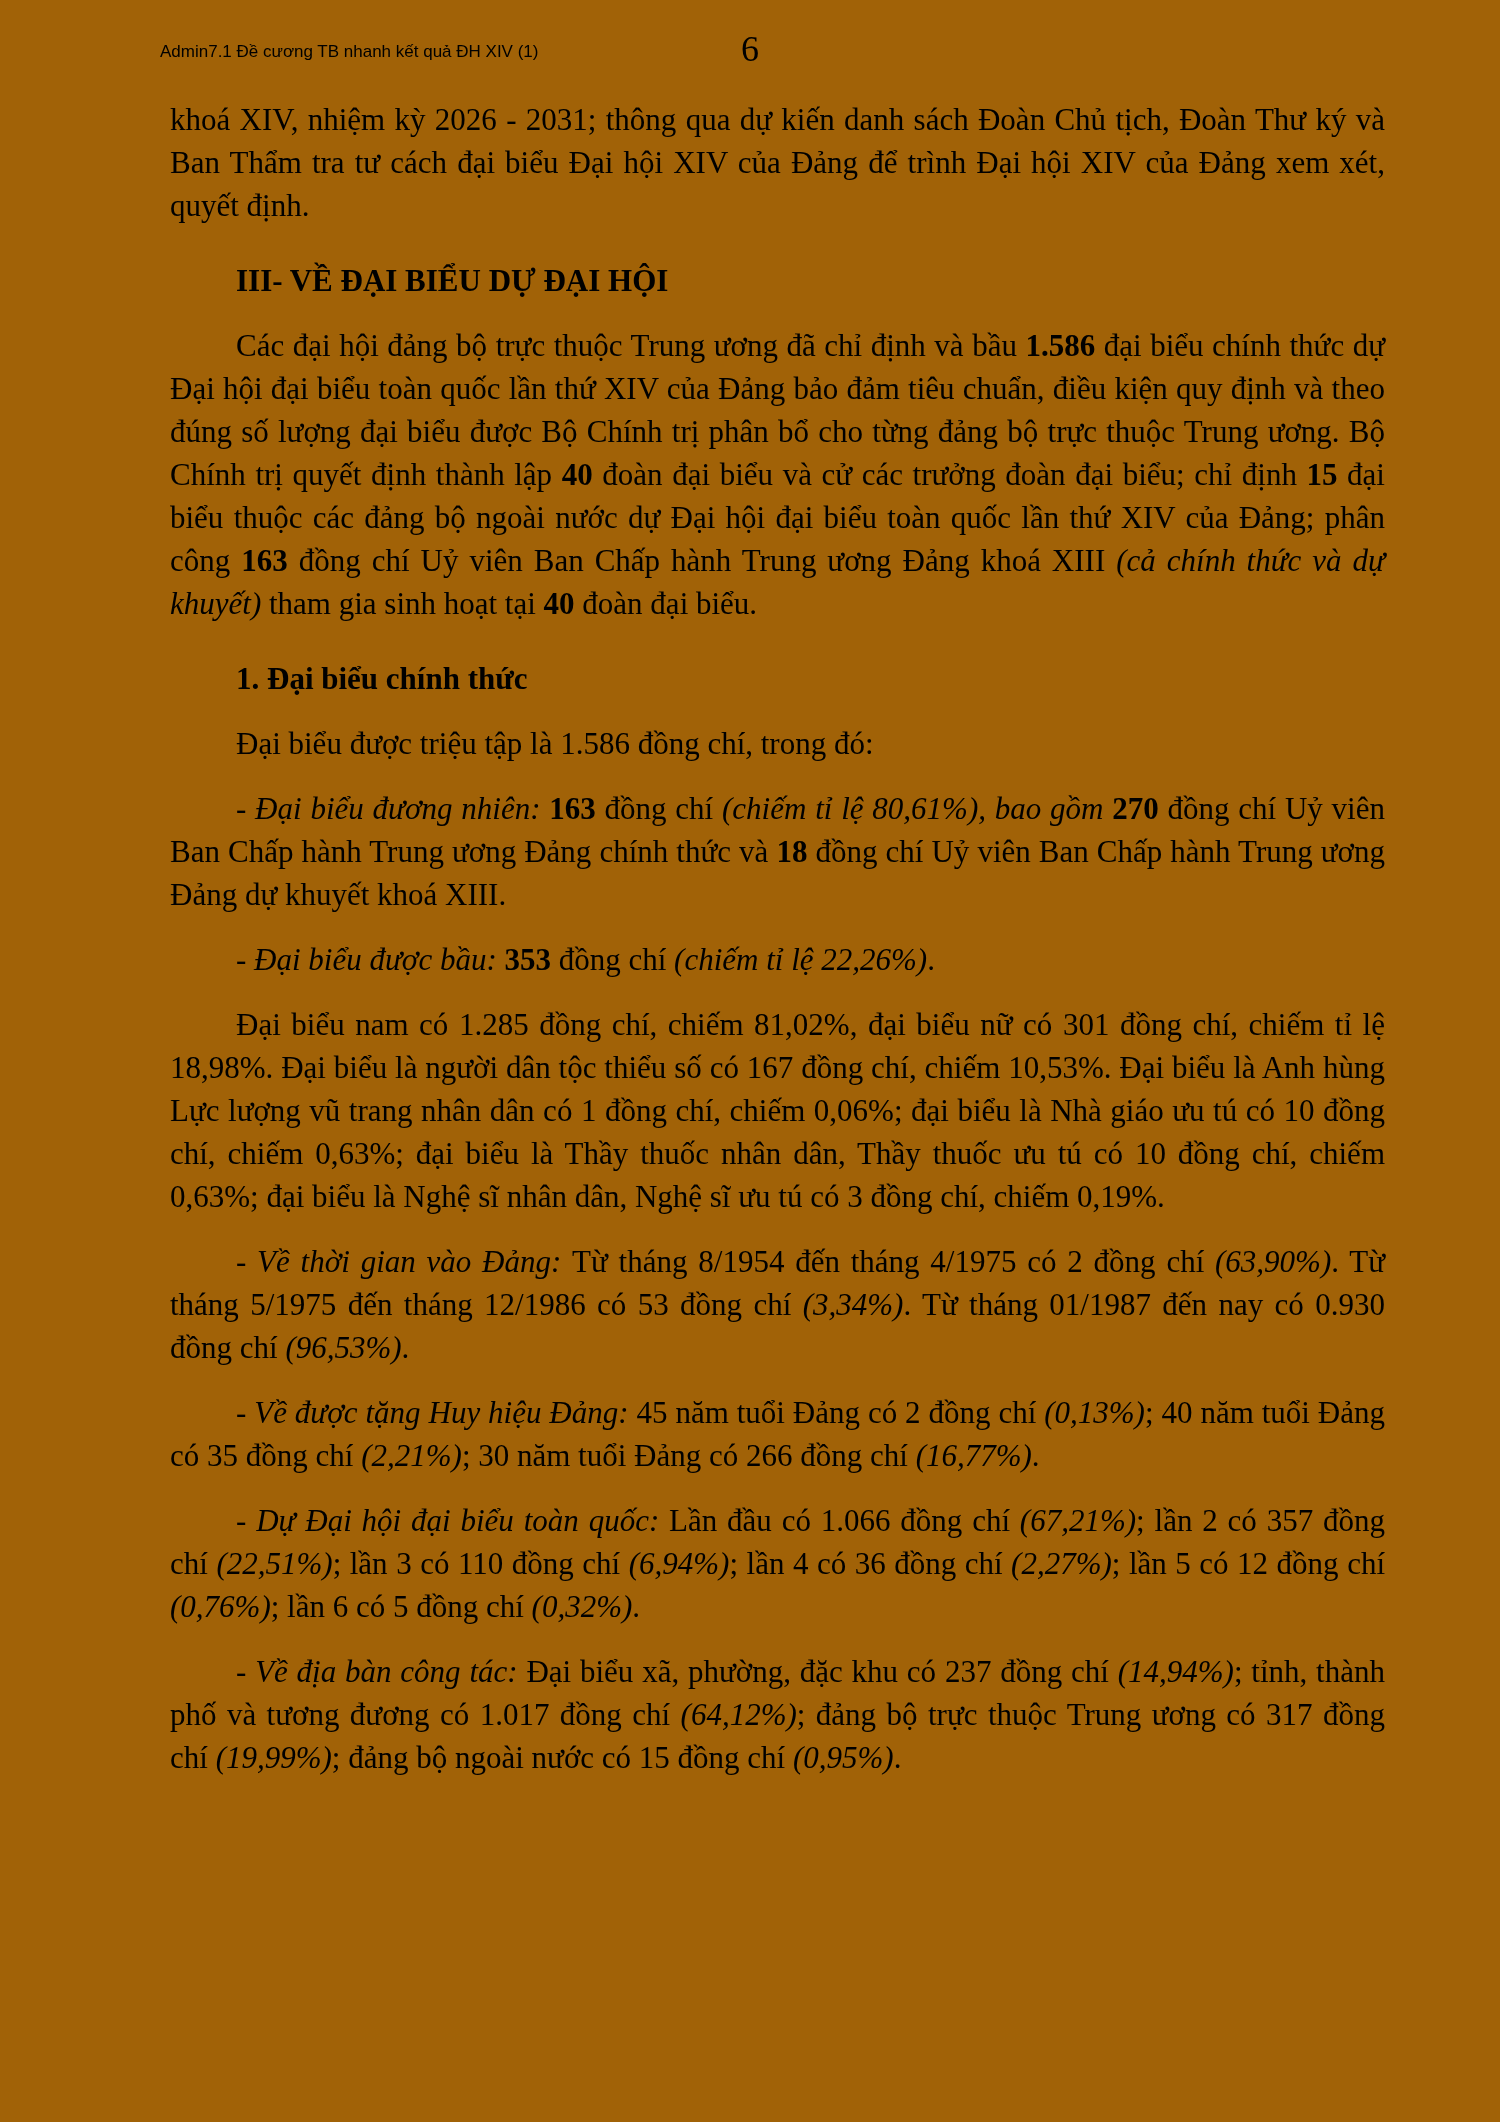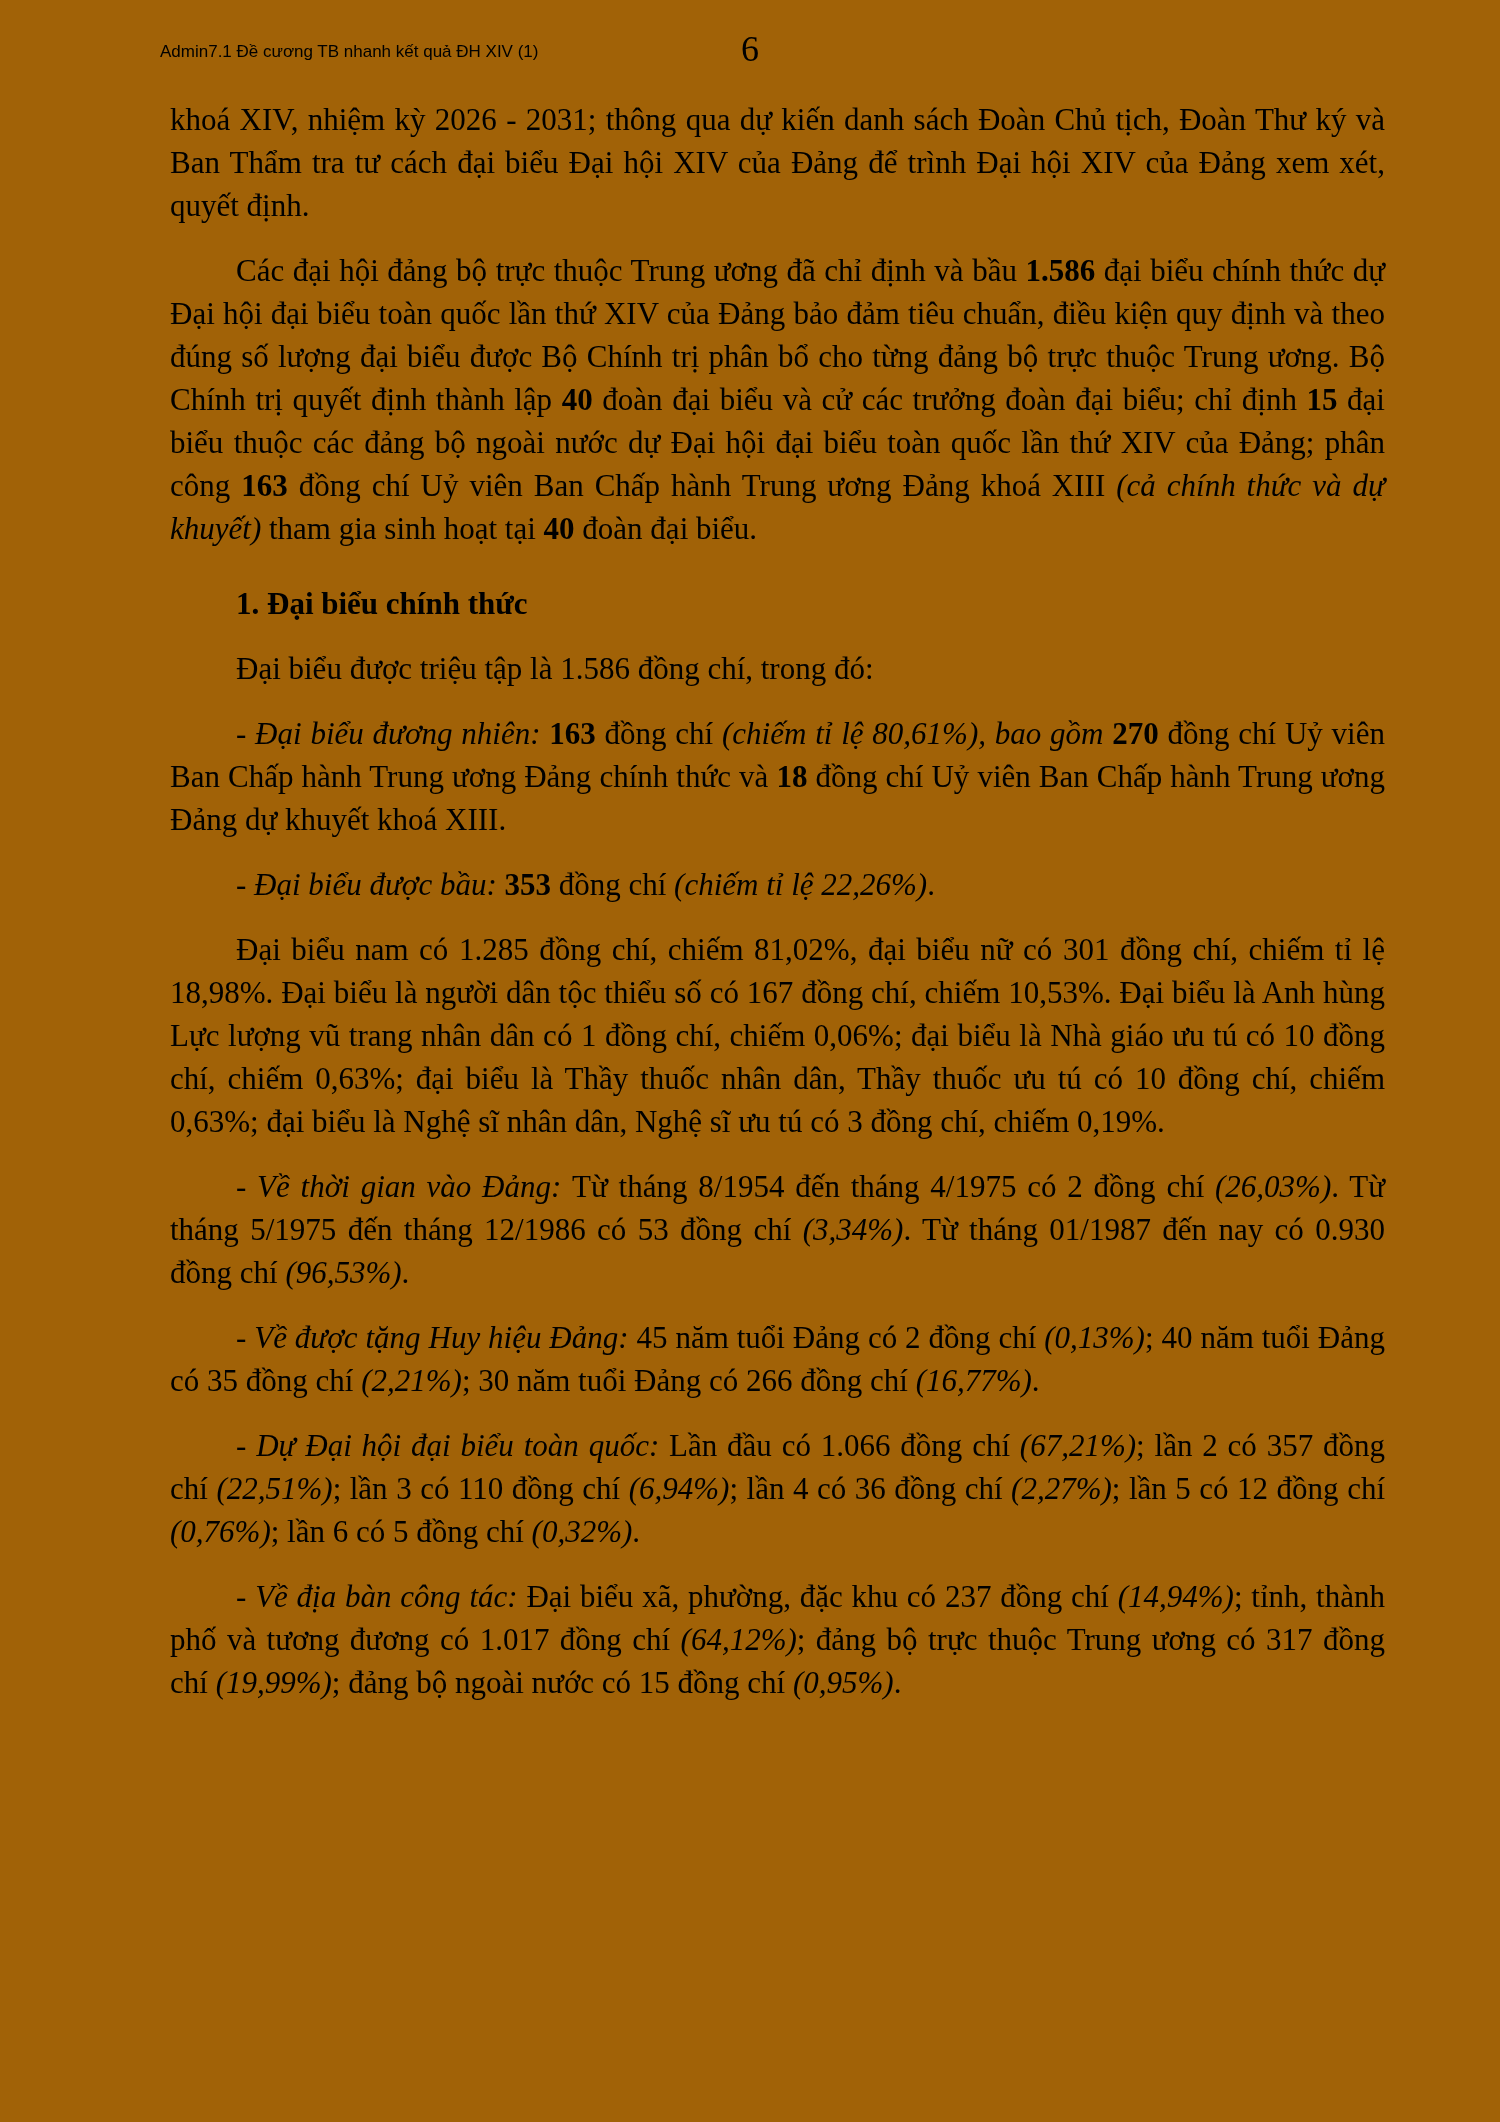--- a/index.html
+++ b/index.html
@@ -71,24 +71,25 @@
 </head>
 <body>
 
 <div class="page">
   <div class="page-header">
     <span class="header-note">Admin7.1 Đề cương TB nhanh kết quả ĐH XIV (1)</span>
     <span class="page-number">6</span>
   </div>
   <div class="doc-body">
       <p class="paragraph no-indent"><span>khoá XIV, nhiệm kỳ 2026 - 2031; thông qua dự kiến danh sách Đoàn Chủ tịch, Đoàn Thư ký và Ban Thẩm tra tư cách đại biểu Đại hội XIV của Đảng để trình Đại hội XIV của Đảng xem xét, quyết định.</span></p>
+      <p class="heading"><span class="b">III- VỀ ĐẠI BIỂU DỰ ĐẠI HỘI</span></p>
       <p class="paragraph"><span>Các đại hội đảng bộ trực thuộc Trung ương đã chỉ định và bầu </span><span class="b">1.586</span><span> đại biểu chính thức dự Đại hội đại biểu toàn quốc lần thứ XIV của Đảng bảo đảm tiêu chuẩn, điều kiện quy định và theo đúng số lượng đại biểu được Bộ Chính trị phân bổ cho từng đảng bộ trực thuộc Trung ương. Bộ Chính trị quyết định thành lập </span><span class="b">40</span><span> đoàn đại biểu và cử các trưởng đoàn đại biểu; chỉ định </span><span class="b">15</span><span> đại biểu thuộc các đảng bộ ngoài nước dự Đại hội đại biểu toàn quốc lần thứ XIV của Đảng; phân công </span><span class="b">163</span><span> đồng chí Uỷ viên Ban Chấp hành Trung ương Đảng khoá XIII </span><span class="i">(cả chính thức và dự khuyết)</span><span> tham gia sinh hoạt tại </span><span class="b">40</span><span> đoàn đại biểu.</span></p>
       <p class="heading"><span class="b">1. Đại biểu chính thức</span></p>
       <p class="paragraph"><span>Đại biểu được triệu tập là 1.586 đồng chí, trong đó:</span></p>
       <p class="paragraph"><span class="i">- Đại biểu đương nhiên: </span><span class="b">163</span><span> đồng chí </span><span class="i">(chiếm tỉ lệ 80,61%), bao gồm </span><span class="b">270</span><span> đồng chí Uỷ viên Ban Chấp hành Trung ương Đảng chính thức và </span><span class="b">18</span><span> đồng chí Uỷ viên Ban Chấp hành Trung ương Đảng dự khuyết khoá XIII.</span></p>
       <p class="paragraph"><span class="i">- Đại biểu được bầu: </span><span class="b">353</span><span> đồng chí </span><span class="i">(chiếm tỉ lệ 22,26%)</span><span>.</span></p>
       <p class="paragraph"><span>Đại biểu nam có 1.285 đồng chí, chiếm 81,02%, đại biểu nữ có 301 đồng chí, chiếm tỉ lệ 18,98%. Đại biểu là người dân tộc thiểu số có 167 đồng chí, chiếm 10,53%. Đại biểu là Anh hùng Lực lượng vũ trang nhân dân có 1 đồng chí, chiếm 0,06%; đại biểu là Nhà giáo ưu tú có 10 đồng chí, chiếm 0,63%; đại biểu là Thầy thuốc nhân dân, Thầy thuốc ưu tú có 10 đồng chí, chiếm 0,63%; đại biểu là Nghệ sĩ nhân dân, Nghệ sĩ ưu tú có 3 đồng chí, chiếm 0,19%.</span></p>
-      <p class="paragraph"><span class="i">- Về thời gian vào Đảng: </span><span>Từ tháng 8/1954 đến tháng 4/1975 có 2 đồng chí </span><span class="i">(26,03%)</span><span>. Từ tháng 5/1975 đến tháng 12/1986 có 53 đồng chí </span><span class="i">(3,34%)</span><span>. Từ tháng 01/1987 đến nay có 0.930 đồng chí </span><span class="i">(96,53%)</span><span>.</span></p>
+      <p class="paragraph"><span class="i">- Về thời gian vào Đảng: </span><span>Từ tháng 8/1954 đến tháng 4/1975 có 2 đồng chí </span><span class="i">(63,90%)</span><span>. Từ tháng 5/1975 đến tháng 12/1986 có 53 đồng chí </span><span class="i">(3,34%)</span><span>. Từ tháng 01/1987 đến nay có 0.930 đồng chí </span><span class="i">(96,53%)</span><span>.</span></p>
       <p class="paragraph"><span class="i">- Về được tặng Huy hiệu Đảng: </span><span>45 năm tuổi Đảng có 2 đồng chí </span><span class="i">(0,13%)</span><span>; 40 năm tuổi Đảng có 35 đồng chí </span><span class="i">(2,21%)</span><span>; 30 năm tuổi Đảng có 266 đồng chí </span><span class="i">(16,77%)</span><span>.</span></p>
       <p class="paragraph"><span class="i">- Dự Đại hội đại biểu toàn quốc: </span><span>Lần đầu có 1.066 đồng chí </span><span class="i">(67,21%)</span><span>; lần 2 có 357 đồng chí </span><span class="i">(22,51%)</span><span>; lần 3 có 110 đồng chí </span><span class="i">(6,94%)</span><span>; lần 4 có 36 đồng chí </span><span class="i">(2,27%)</span><span>; lần 5 có 12 đồng chí </span><span class="i">(0,76%)</span><span>; lần 6 có 5 đồng chí </span><span class="i">(0,32%)</span><span>.</span></p>
       <p class="paragraph"><span class="i">- Về địa bàn công tác: </span><span>Đại biểu xã, phường, đặc khu có 237 đồng chí </span><span class="i">(14,94%)</span><span>; tỉnh, thành phố và tương đương có 1.017 đồng chí </span><span class="i">(64,12%)</span><span>; đảng bộ trực thuộc Trung ương có 317 đồng chí </span><span class="i">(19,99%)</span><span>; đảng bộ ngoài nước có 15 đồng chí </span><span class="i">(0,95%)</span><span>.</span></p>
     </div>
 </div>
 
 </body></html>

